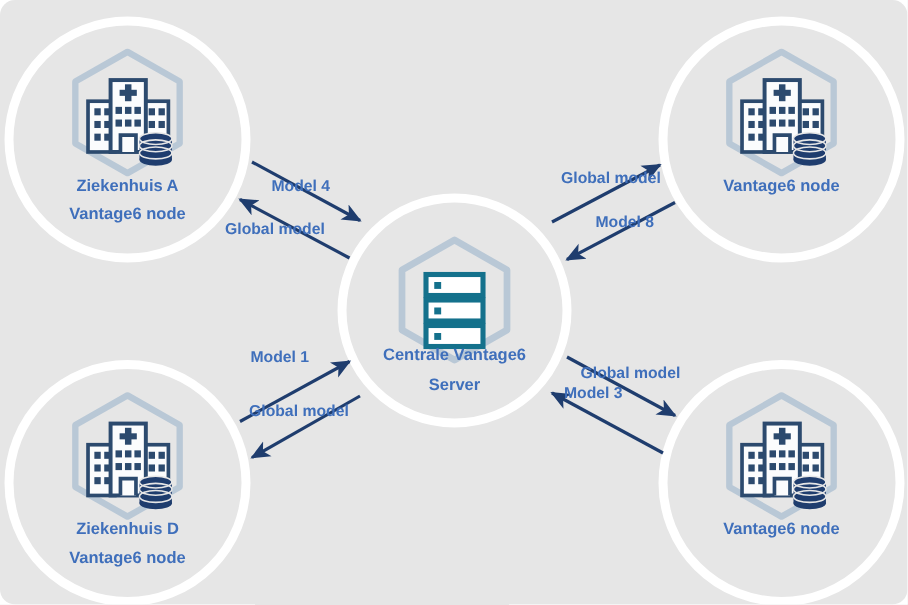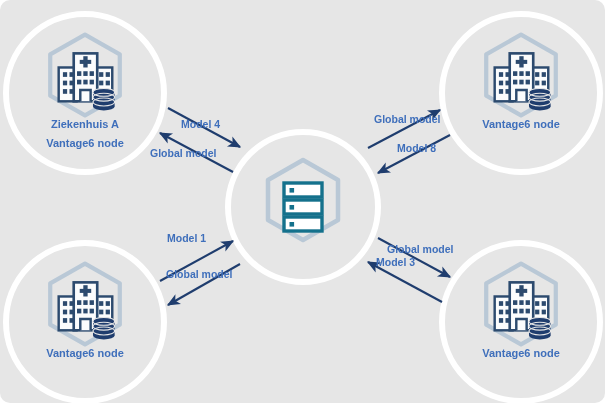--- a/index.html
+++ b/index.html
@@ -161,23 +161,28 @@
 
   <div class="node-label" style="left:446px; top:119px; width:150px;">
     <span class="l2">Vantage6 node</span>
   </div>
 
   <div class="node-label" style="left:446px; top:348px; width:150px;">
     <span class="l2">Vantage6 node</span>
   </div>
 
   <div class="node-label" style="left:10px; top:348px; width:150px;">
+    <span class="l1">Ziekenhuis D</span>
     <span class="l2">Vantage6 node</span>
   </div>
 
+  <div class="server-label" style="left:228px; top:232px; width:150px;">
+    <span class="l1">Centrale Vantage6</span>
+    <span class="l2">Server</span>
+  </div>
 
   <div class="edge-label" style="left:181px; top:118px;">Model 4</div>
   <div class="edge-label" style="left:150px; top:147px;">Global model</div>
 
   <div class="edge-label" style="left:374px; top:113px;">Global model</div>
   <div class="edge-label" style="left:397px; top:142px;">Model 8</div>
 
   <div class="edge-label" style="left:387px; top:243px;">Global model</div>
   <div class="edge-label" style="left:376px; top:256px;">Model 3</div>
 

